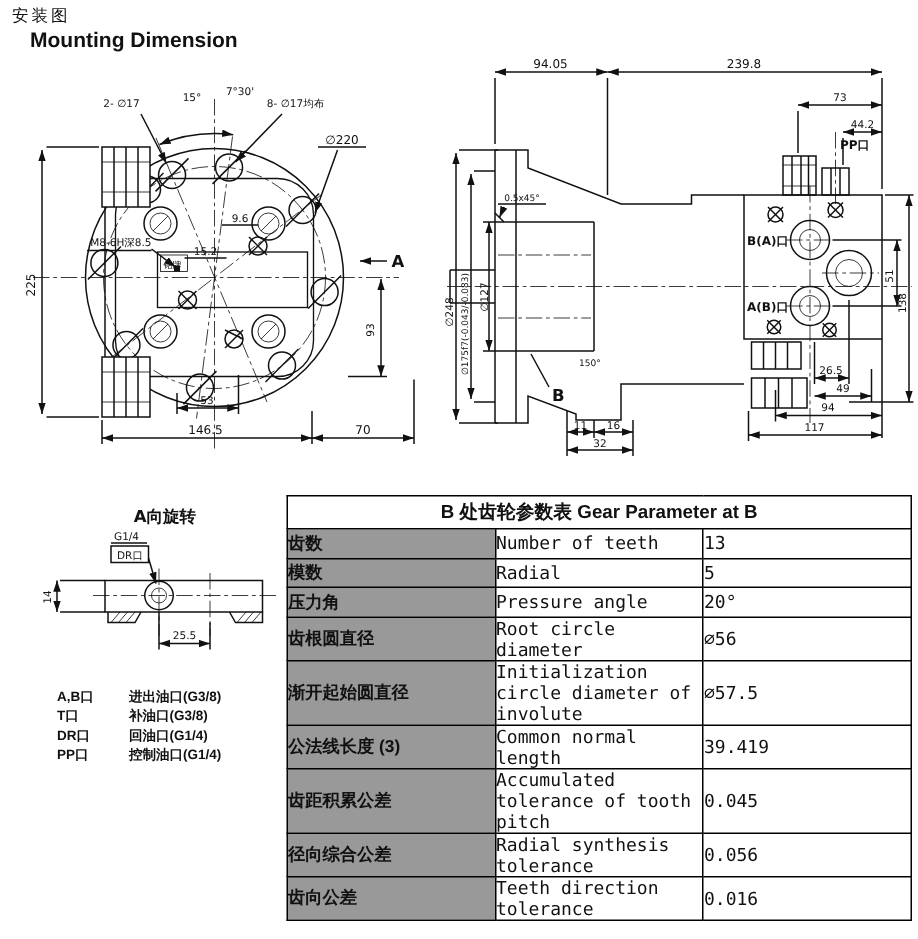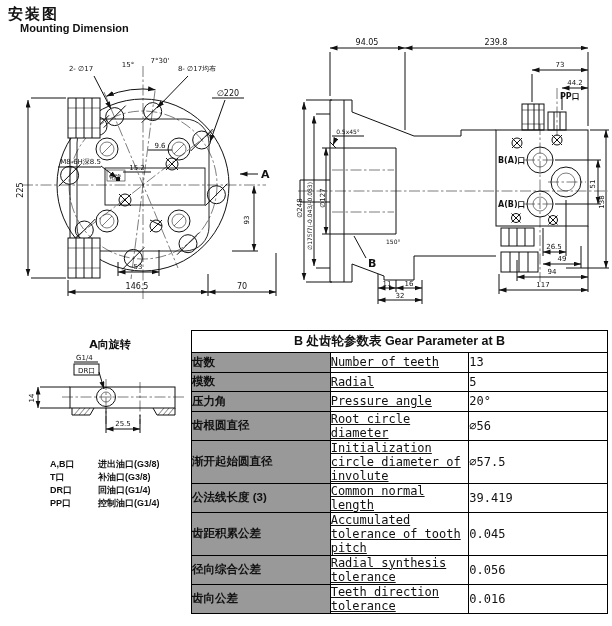--- a/index.html
+++ b/index.html
@@ -1,46 +1,46 @@
 <!DOCTYPE html>
 <html><head>
 <meta charset="utf-8">
 <style>
   html,body{margin:0;padding:0;background:#fff;}
   .sheet{position:relative;width:612px;height:626px;background:#fff;overflow:hidden;
          font-family:"Liberation Sans",sans-serif;color:#111;}
   .hdr{position:absolute;left:8px;top:5px;line-height:1.15;}
-  .hdr .zh{font-size:15px;font-weight:bold;letter-spacing:2px;}
-  .hdr .en{font-size:11px;font-weight:bold;padding-left:12px;}
+  .hdr .zh{font-size:11px;font-weight:normal;letter-spacing:2px;}
+  .hdr .en{font-size:14px;font-weight:bold;padding-left:12px;}
   svg{position:absolute;overflow:visible;}
   svg line,svg path,svg circle,svg rect,svg polyline{fill:none;stroke:#111;stroke-width:1;}
   svg .t{stroke-width:.55;}
   svg .cl line,svg .cl circle{stroke-width:.55;stroke-dasharray:11 2.5 2.5 2.5;}
   svg .w{fill:#fff;}
   svg .fill{fill:#111;stroke:none;}
   svg text{fill:#111;stroke:none;font:7px "DejaVu Sans",sans-serif;}
   svg text.s8{font-size:8px;}
   svg text.s6{font-size:6px;}
   svg text.big{font-size:11px;font-weight:bold;}
   .de{marker-end:url(#mE);}
   .ds{marker-start:url(#mS);}
   .d{marker-start:url(#mS);marker-end:url(#mE);}
   #mE path,#mS path{fill:#111;stroke:none;}
-  .legend{position:absolute;left:38px;top:458px;font-size:9px;font-weight:bold;line-height:13px;margin-left:12px;}
+  .legend{position:absolute;left:38px;top:458px;font-size:9px;font-weight:bold;line-height:13px;}
   .legend .row{display:flex;}
   .legend .port{width:48px;}
   table.gear{position:absolute;left:191px;top:330px;width:417px;border-collapse:collapse;
              border:1.5px solid #000;table-layout:fixed;}
   table.gear th,table.gear td{border:1px solid #000;padding:0;vertical-align:middle;}
   table.gear th{height:21px;font-size:12.5px;font-weight:bold;text-align:center;
                 font-family:"Liberation Sans",sans-serif;}
   table.gear td{height:18.5px;}
   td.c1{width:87px;background:#999;font-size:11.5px;font-weight:bold;padding-left:4px;
         font-family:"Liberation Sans",sans-serif;}
-  td.c2{width:228px;font:12px "DejaVu Sans Mono",monospace;padding-left:8px;text-decoration:underline;}
+  td.c2{width:228px;font:12px "DejaVu Sans Mono",monospace;padding-left:8px;}
   td.c3{width:98px;font:12px "DejaVu Sans Mono",monospace;padding-left:8px;margin-left:28px;}
 </style>
 </head>
 <body>
 
 <div class="sheet">
 
   <div class="hdr">
     <div class="zh">安装图</div>
     <div class="en">Mounting Dimension</div>

